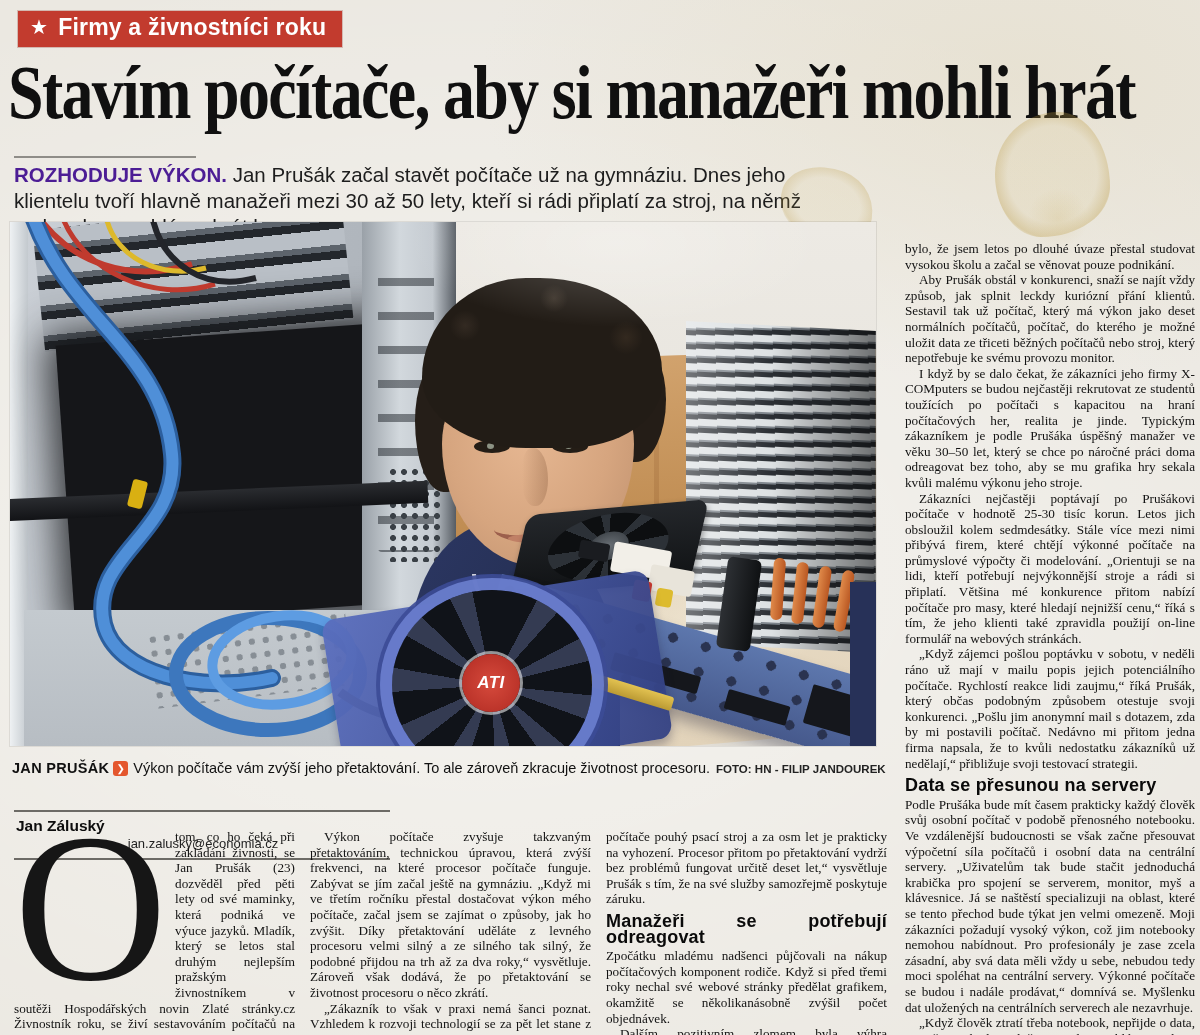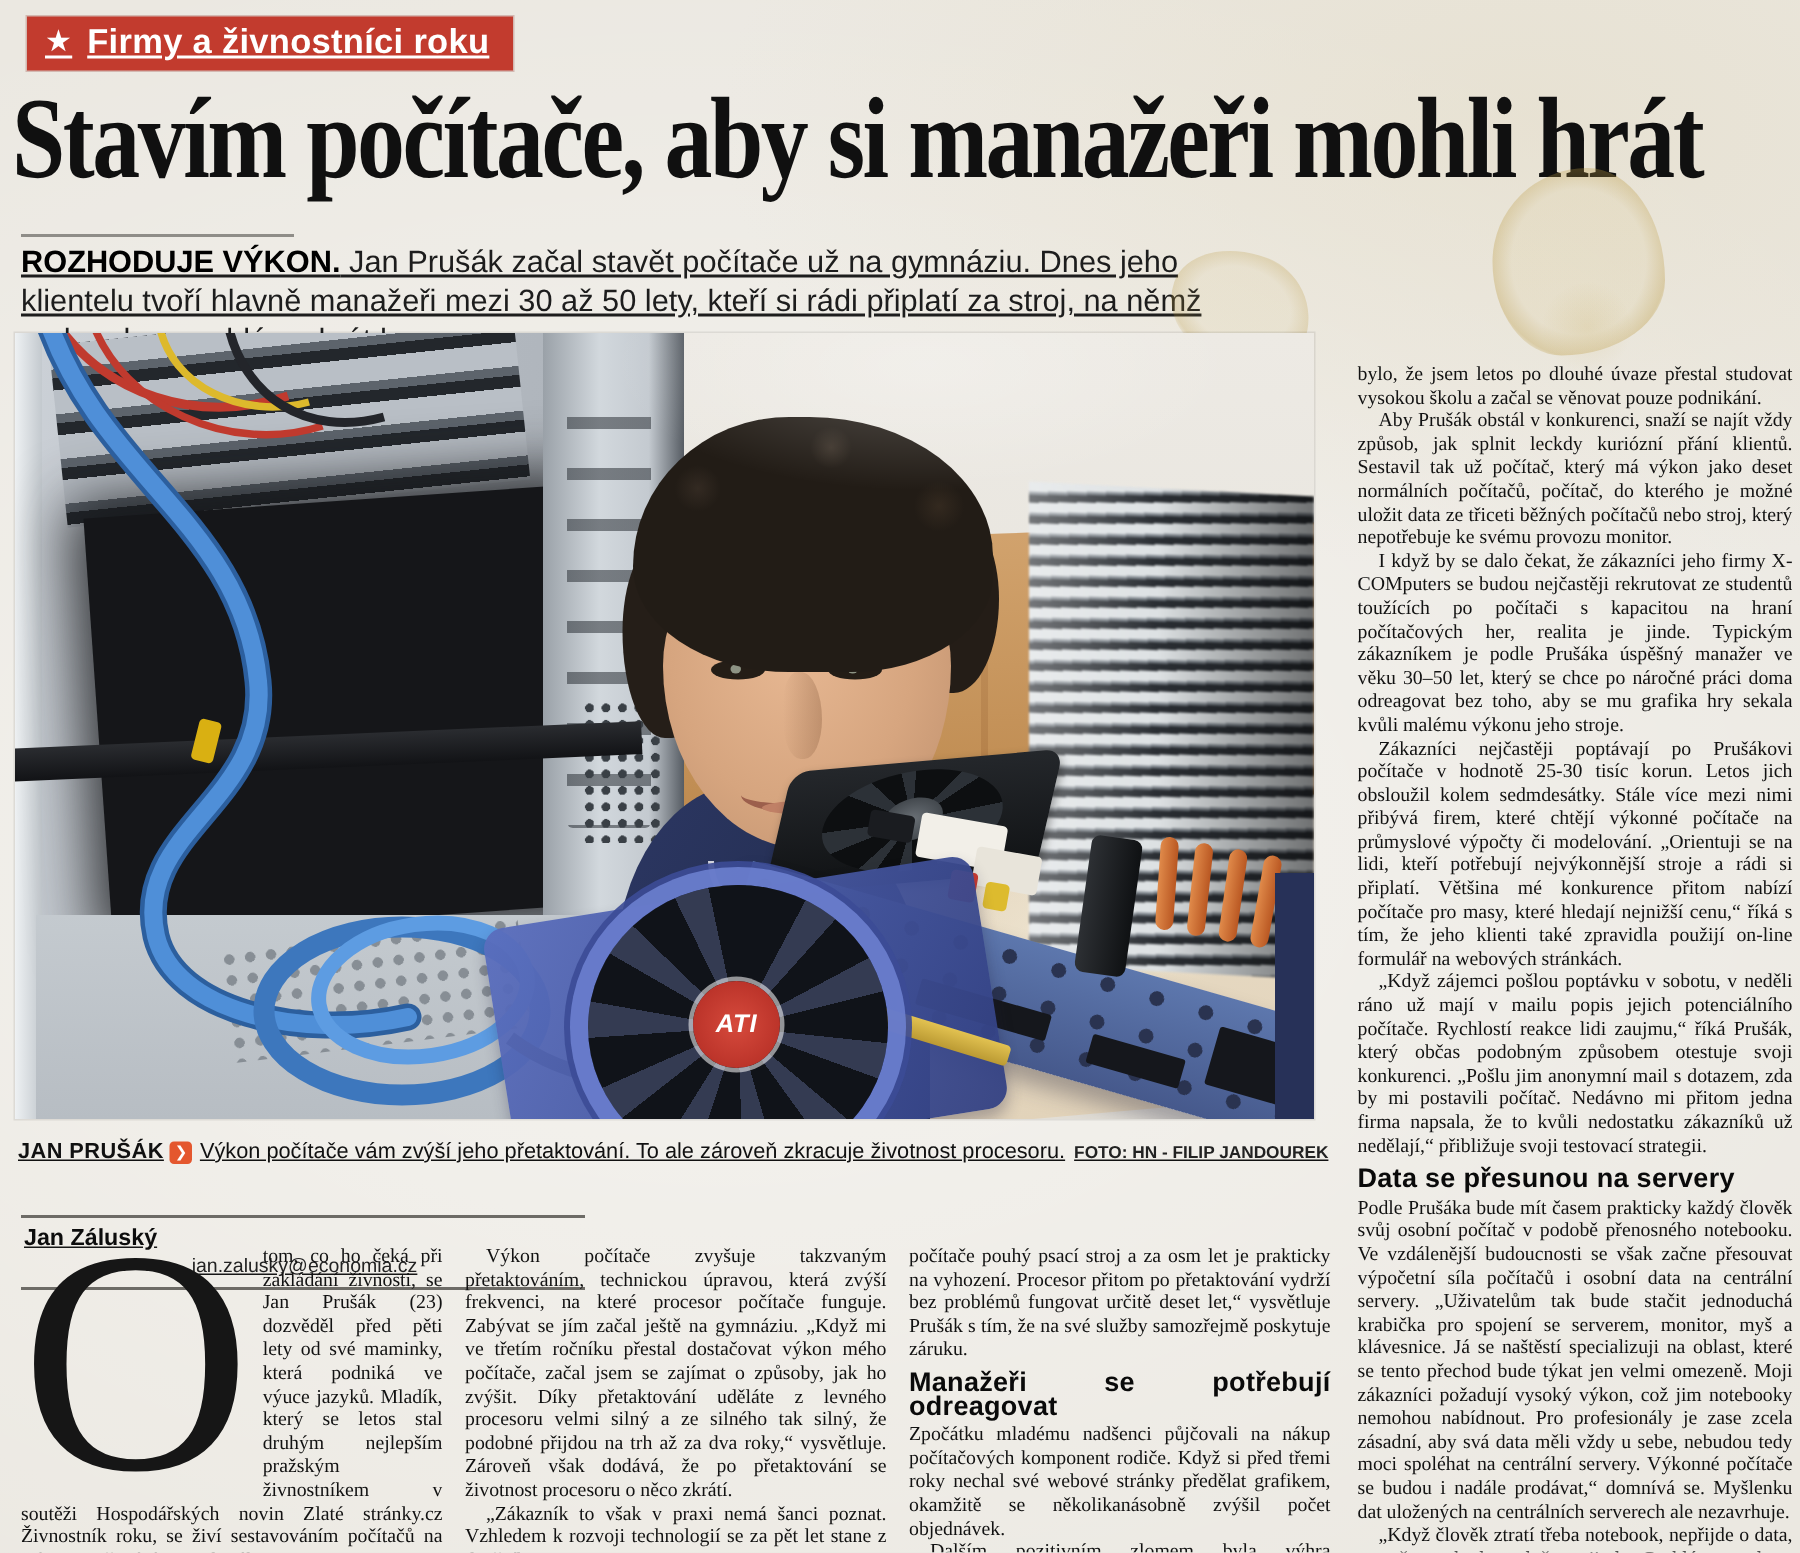--- a/index.html
+++ b/index.html
@@ -5,37 +5,37 @@
   html,body{margin:0;padding:0;}
   body{
     width:1200px;height:1035px;position:relative;overflow:hidden;
     background:
       radial-gradient(ellipse 900px 500px at 85% 8%, rgba(228,220,198,.55), rgba(0,0,0,0) 60%),
       radial-gradient(ellipse 1400px 900px at 40% 55%, rgba(255,255,255,.5), rgba(0,0,0,0) 70%),
       #ebe8e1;
     font-family:"Liberation Sans", sans-serif;color:#161616;
   }
   .abs{position:absolute;}
-  .sans{font-family:"Liberation Sans","DejaVu Sans",sans-serif;text-decoration:underline;}
+  .sans{font-family:"Liberation Sans","DejaVu Sans",sans-serif;}
   .serif{font-family:"Liberation Serif","DejaVu Serif",serif;}
 
   
   .kicker{left:18px;top:11px;background:#c23b2e;color:#fff;padding:3px 16px 6px 12px;
           font-weight:bold;font-size:23px;letter-spacing:.2px;box-shadow:0 0 0 1px rgba(140,40,30,.25);}
   .kicker .star{font-size:20px;margin-right:10px;position:relative;top:-1px;}
 
   
   .headline{left:8px;top:48px;width:1420px;white-space:nowrap;
             font-weight:bold;font-size:77px;letter-spacing:-2px;color:#101010;
             transform:scale(.83,1);transform-origin:0 0;}
 
   
   .standfirst-rule{left:14px;top:156px;width:182px;height:2px;background:#8f8d88;}
   .standfirst{left:14px;top:162px;width:838px;font-size:20.5px;line-height:26px;color:#1d1d1d;}
-  .standfirst b{color:#000000;}
+  .standfirst b{color:#4c1d95;}
 
   
   .photo{left:10px;top:222px;width:866px;height:524px;overflow:hidden;background:#e9e6e0;box-shadow:0 0 0 1px rgba(0,0,0,.08);}
   .ph-wall{position:absolute;inset:0;background:linear-gradient(180deg,#edeae4 0%,#e6e3dc 60%,#e2ded6 100%);}
   .ph-wood{position:absolute;left:418px;top:134px;width:460px;height:235px;
            background:
              linear-gradient(180deg, rgba(255,255,255,.18), rgba(0,0,0,.07)),
              repeating-linear-gradient(90deg,#c78e4d 0 72px,#b97f41 72px 77px);
            transform:skewY(-2deg);}
   .ph-desk{position:absolute;left:330px;top:330px;width:560px;height:200px;

